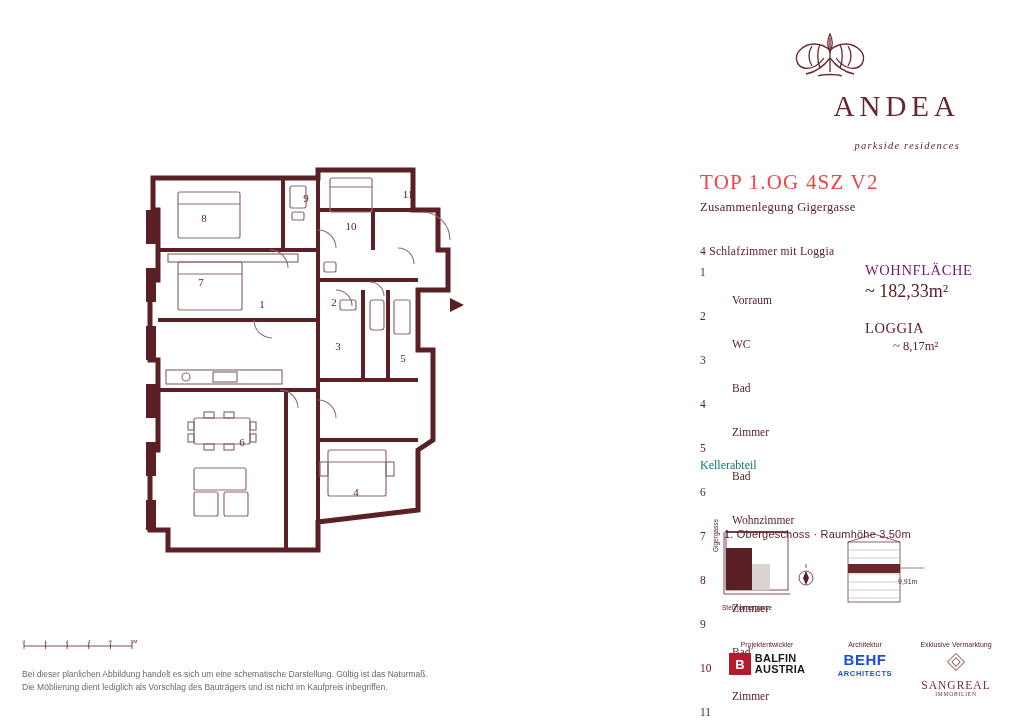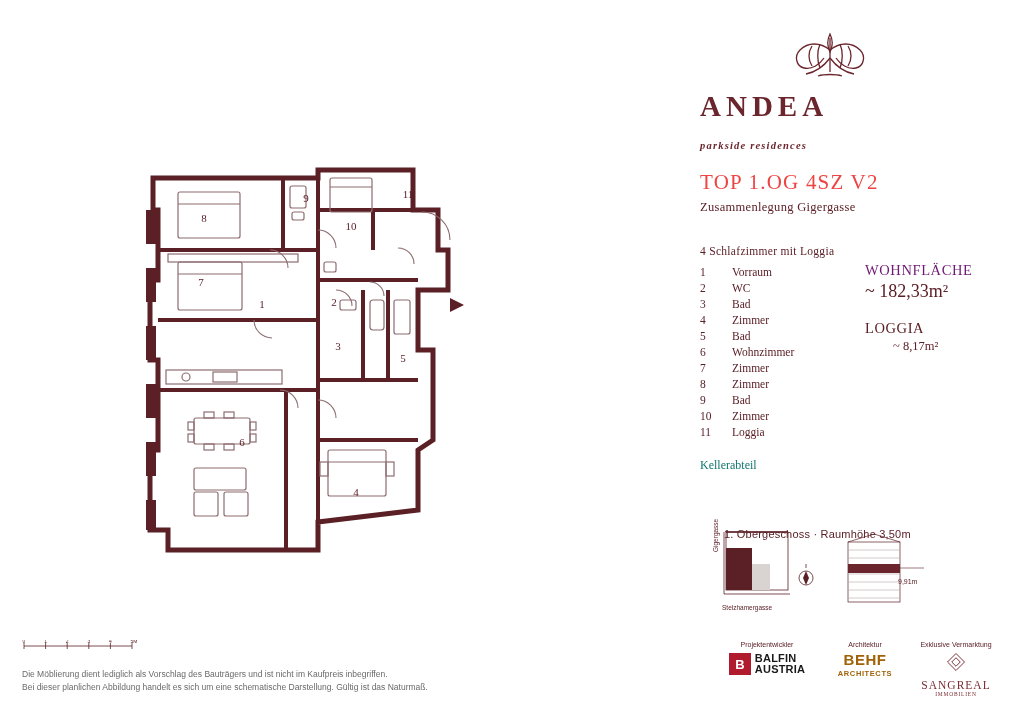--- a/index.html
+++ b/index.html
@@ -20,21 +20,21 @@
   .scalebar{position:absolute;left:22px;top:640px;width:120px;height:16px;}
   .disclaimer{
     position:absolute;left:22px;top:668px;width:470px;
     font-family:"Liberation Sans", sans-serif;
     font-size:8.5px;line-height:1.55;color:#6a6a6a;
   }
 
   
   .right{position:absolute;left:700px;top:0;width:310px;height:724px;}
 
-  .logo-block{position:absolute;left:0;top:28px;width:260px;text-align:left;font-weight:bold;}
+  .logo-block{position:absolute;left:0;top:28px;width:260px;text-align:right;}
   .logo-mark{display:block;margin:0 auto;}
   .brand{
     font-family:"Liberation Serif", serif;
     font-size:29px;letter-spacing:5px;color:#6b252c;margin-top:4px;
   }
   .brand-sub{
     font-family:"Liberation Serif", serif;
     font-style:italic;font-size:10.5px;letter-spacing:1.2px;color:#6b252c;margin-top:17px;
   }
 
@@ -47,21 +47,21 @@
     font-size:12.5px;color:#5b2026;letter-spacing:.3px;
   }
   .section-label{
     position:absolute;left:0;top:245px;
     font-size:11.5px;color:#5b2026;letter-spacing:.3px;
   }
 
   .legend{position:absolute;left:0;top:264px;width:200px;}
   .legend-row{display:flex;font-size:11.5px;line-height:16px;color:#5b2026;}
   .legend-num{width:32px;}
-  .legend-name{flex:1;}
+  .legend-name{flex:1;margin-top:28px;}
 
   .area-block{position:absolute;left:165px;top:262px;width:150px;}
   .area-title{font-size:14.5px;letter-spacing:.6px;color:#701a75;}
   .area-value{font-size:18px;color:#5b2026;margin-top:2px;}
   .area-title2{font-size:14.5px;letter-spacing:.6px;color:#5b2026;margin-top:18px;}
   .area-value2{font-size:12.5px;color:#5b2026;margin-top:2px;margin-left:28px;}
 
   .kellerabteil{position:absolute;left:0;top:458px;font-size:12px;color:#0f766e;}
 
   
@@ -99,21 +99,21 @@
   .balfin-mark{
     width:22px;height:22px;background:#b01c2e;color:#fff;
     font-family:"Liberation Sans", sans-serif;font-weight:bold;font-size:13px;
     display:flex;align-items:center;justify-content:center;
   }
   .balfin-txt{
     font-family:"Liberation Sans", sans-serif;font-weight:bold;font-size:11px;
     line-height:11px;color:#1a1a1a;text-align:left;letter-spacing:.2px;
   }
   .behf{
-    font-family:"Liberation Sans", sans-serif;font-weight:bold;color:#a16207;
+    font-family:"Liberation Sans", sans-serif;font-weight:bold;color:#1d4ed8;
     font-size:15px;line-height:14px;letter-spacing:.5px;
   }
   .behf small{display:block;font-size:7.5px;letter-spacing:.6px;font-weight:bold;}
   .sangreal{font-family:"Liberation Serif", serif;color:#7a2a30;}
   .sangreal .sg-name{font-size:11.5px;letter-spacing:1px;}
   .sangreal .sg-sub{font-size:5.5px;letter-spacing:.8px;}
 </style>
 </head>
 <body>
 
@@ -247,22 +247,22 @@
       <text x="2" y="2.8">0</text>
       <text x="23.6" y="2.8">1</text>
       <text x="45.2" y="2.8">2</text>
       <text x="66.8" y="2.8">3</text>
       <text x="88.4" y="2.8">4</text>
       <text x="112" y="2.8">5M</text>
     </g>
   </svg>
 
   <div class="disclaimer">
+    <div>Bei dieser planlichen Abbildung handelt es sich um eine schematische Darstellung. Gültig ist das Naturmaß.</div>
     <div>Die Möblierung dient lediglich als Vorschlag des Bauträgers und ist nicht im Kaufpreis inbegriffen.</div>
-    <div>Bei dieser planlichen Abbildung handelt es sich um eine schematische Darstellung. Gültig ist das Naturmaß.</div>
   </div>
 
   <div class="right">
 
     <div class="logo-block">
       <svg class="logo-mark" width="88" height="58" viewBox="0 0 88 58">
         <g fill="none" stroke="#6b252c" stroke-width="1.3">
           <path d="M44 6 C41 12 41 18 44 24 C47 18 47 12 44 6 Z"></path>
           <path d="M44 10 L44 44"></path>
           <path d="M44 22 C34 14 22 14 14 22 C8 28 10 38 18 40 C26 42 34 36 38 30"></path>

